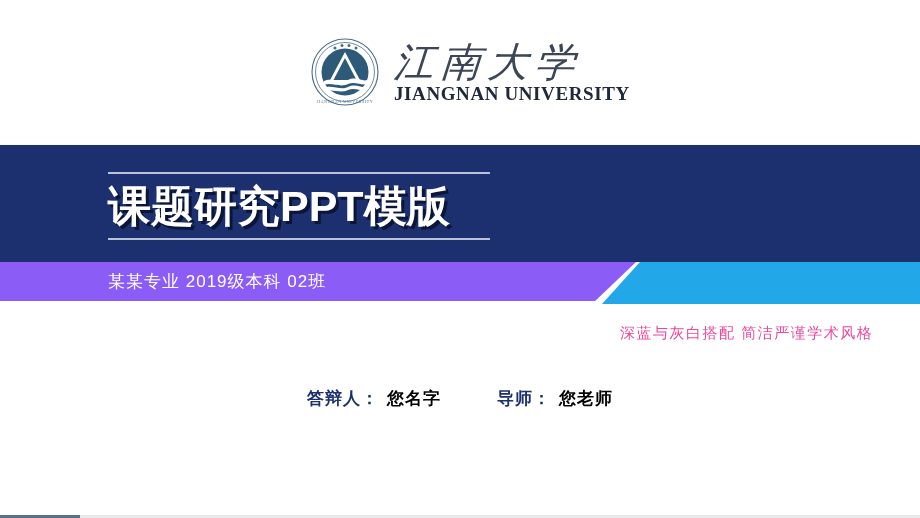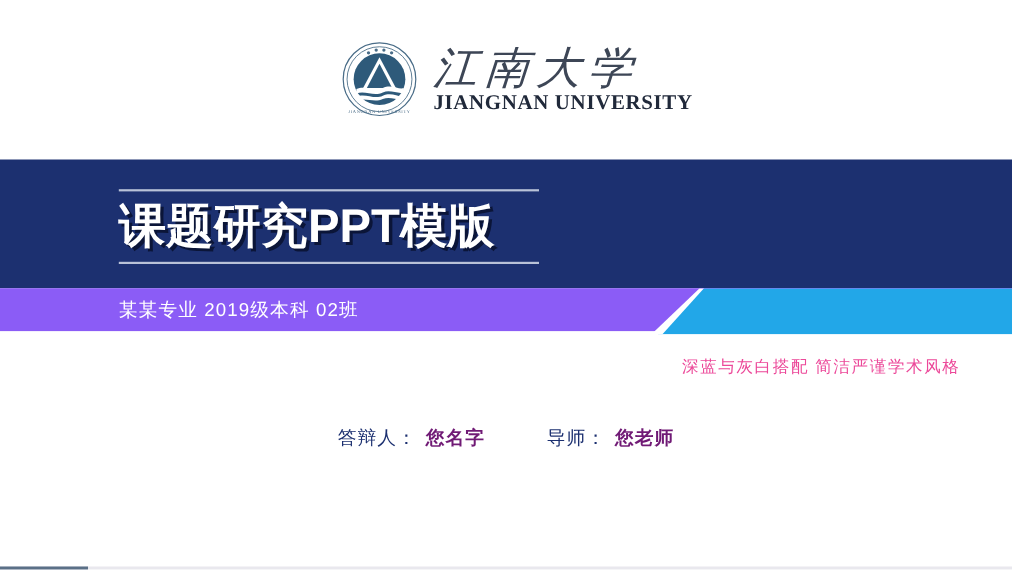--- a/index.html
+++ b/index.html
@@ -151,27 +151,27 @@
     left: 0;
     top: 387px;
     width: 920px;
     display: flex;
     justify-content: center;
     align-items: baseline;
     font-size: 17px;
     white-space: nowrap;
   }
   .pr-label {
-    font-weight: 400;
+    font-weight: 700;
     color: #1c3070;
     letter-spacing: 1px;
   }
   .pr-value {
     font-weight: 700;
-    color: #701a75;
+    color: #000000;
     letter-spacing: 1px;
     margin-left: 8px;
   }
   .pr-gap { width: 56px; display: inline-block; }
 
   
   .bottom-rail {
     position: absolute;
     left: 0;
     bottom: 0;

